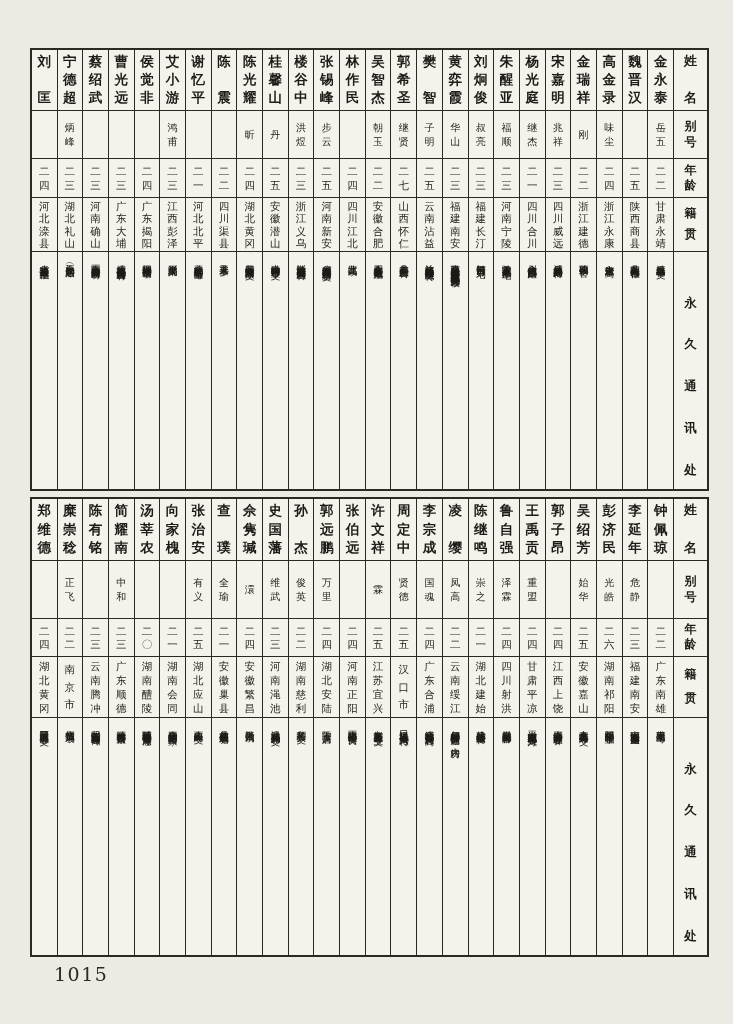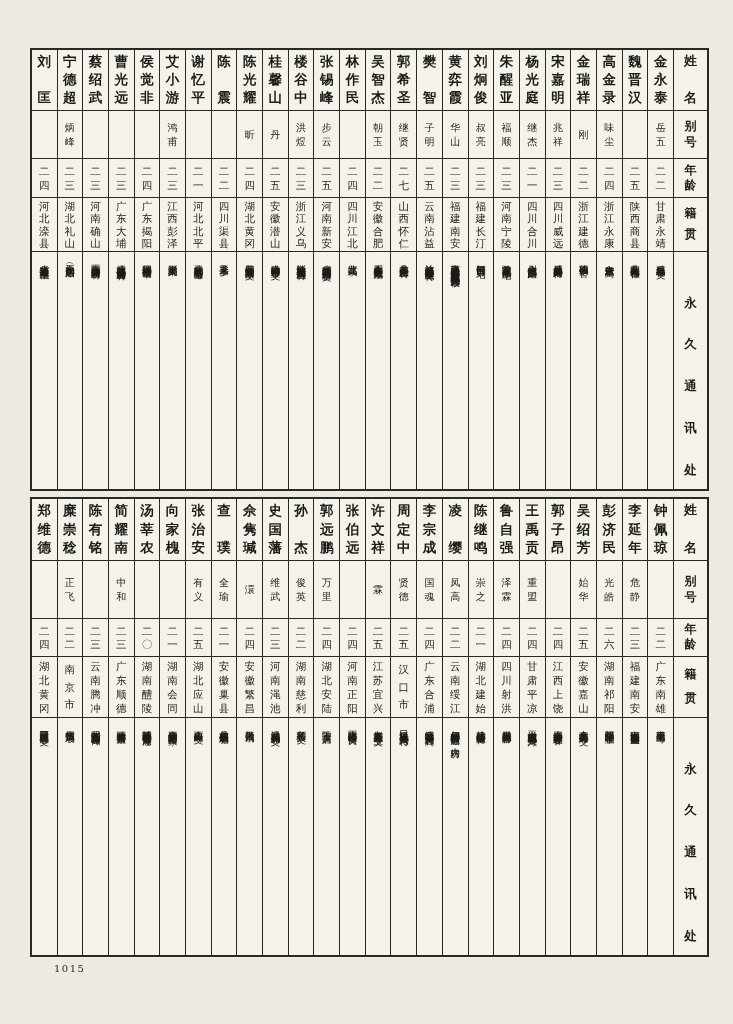--- a/index.html
+++ b/index.html
@@ -48,21 +48,21 @@
   .hdr.name{font-size:13px;}
   .hdr.addr .stack{justify-content:space-evenly;padding:16px 0;font-size:12.5px;height:100%;}
   .ch{line-height:1.15;}
   .v{
     writing-mode:vertical-rl;text-orientation:upright;
     line-height:12.3px;letter-spacing:0.5px;
     height:calc(100% - 8px);margin-top:5px;
   }
   .pagenum{
     position:absolute;left:54px;top:963px;
-    font-family:"DejaVu Serif",serif;font-size:10px;letter-spacing:1.5px;color:#2a2924;
+    font-family:"DejaVu Serif",serif;font-size:19px;letter-spacing:1.5px;color:#2a2924;
   }
 </style>
 </head>
 <body>
 
 <div class="page">
   <div class="reg-table t1">
       <div class="col hcol">
         <div class="cell name hdr">
           <div class="stack">

